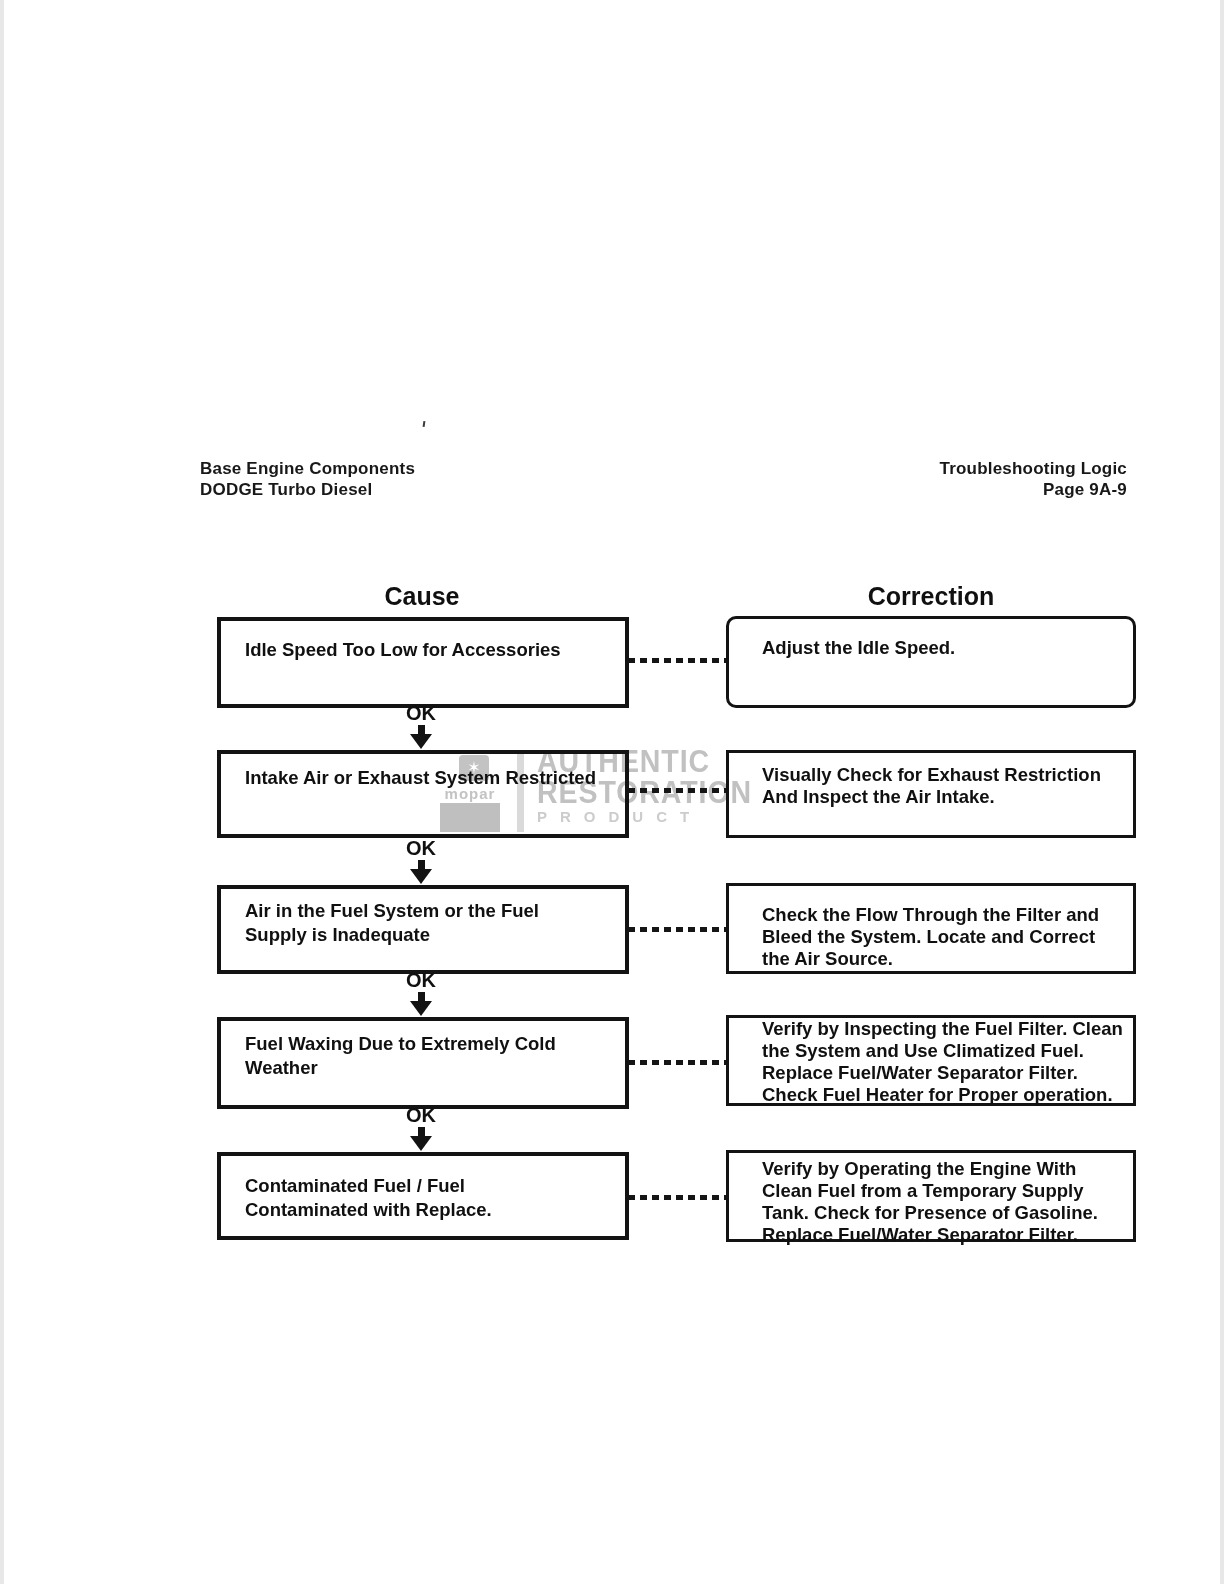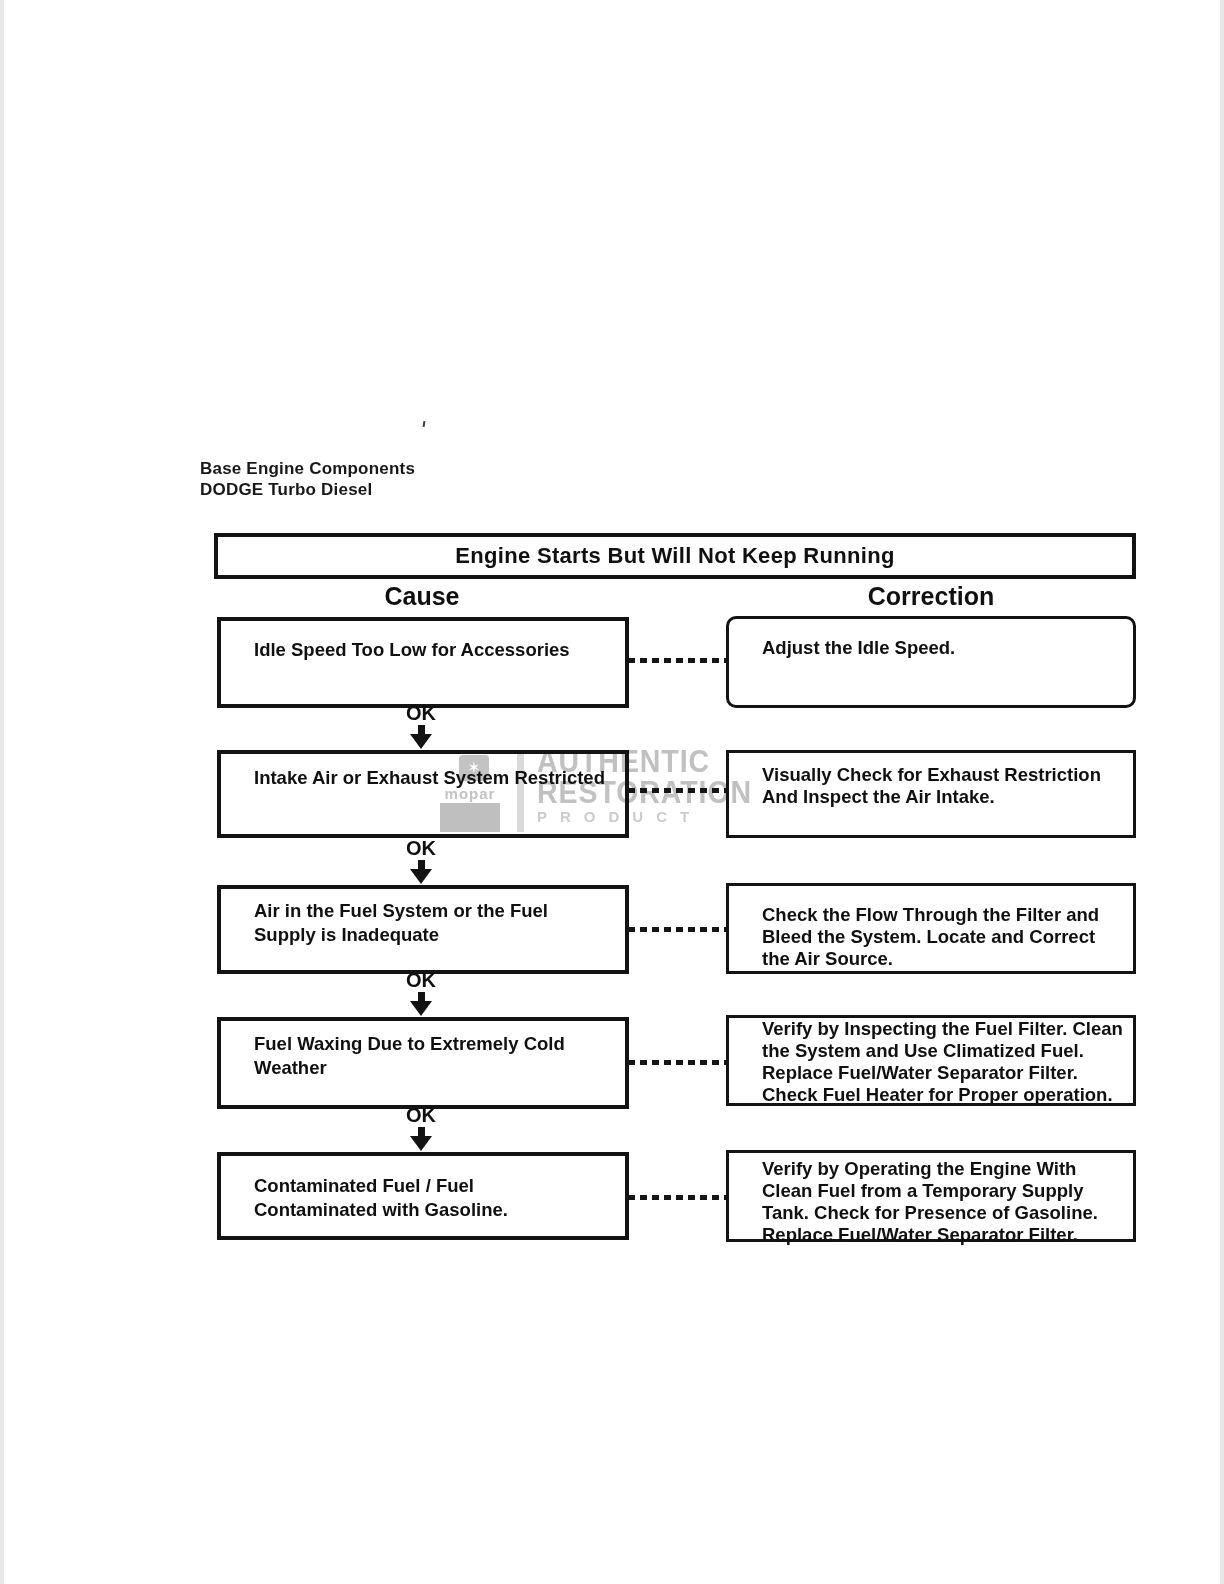--- a/index.html
+++ b/index.html
@@ -65,21 +65,21 @@
     font-size:25px;font-weight:bold;color:#101010;
   }
   .col-cause{left:213px;}
   .col-corr{left:722px;}
 
   .box{
     position:absolute;box-sizing:border-box;background:transparent;
     font-size:18.5px;font-weight:bold;color:#101010;
     white-space:pre-line;
   }
-  .cause{left:213px;width:412px;border:4px solid #131313;line-height:23.5px;padding-left:33px;padding-right:10px;}
+  .cause{left:213px;width:412px;border:4px solid #131313;line-height:23.5px;padding-left:24px;padding-right:10px;}
   .corr{left:722px;width:410px;border:3px solid #131313;line-height:22px;padding-left:33px;padding-right:8px;}
 
   .cause.r1{top:617px;height:91px;padding-top:17px;}
   .corr.r1 {top:616px;height:92px;padding-top:18px;border-radius:10px;}
   .cause.r2{top:750px;height:88px;padding-top:12px;}
   .corr.r2 {top:750px;height:88px;padding-top:11px;}
   .cause.r3{top:885px;height:89px;padding-top:10px;}
   .corr.r3 {top:883px;height:91px;padding-top:18px;}
   .cause.r4{top:1017px;height:92px;padding-top:11px;}
   .corr.r4 {top:1015px;height:91px;}
@@ -103,40 +103,41 @@
 <body>
 
 <div class="page">
 
   <div class="artifact-dot"></div>
 
   <div class="hdr-left">
     <div>Base Engine Components</div>
     <div>DODGE Turbo Diesel</div>
   </div>
+  <div class="hdr-right">
+    <div>Troubleshooting Logic</div>
+    <div>Page 9A-9</div>
+  </div>
 
   <div class="watermark">
     <div class="wm-emblem">
       <span>✶</span>
     </div>
     <div class="wm-mopar">mopar</div>
     <div class="wm-block"></div>
     <div class="wm-bar"></div>
     <div class="wm-words">
       <div class="wm-line1">AUTHENTIC</div>
       <div class="wm-line2">RESTORATION</div>
       <div class="wm-line3">PRODUCT</div>
     </div>
   </div>
 
   <div class="fc">
 
-    <div class="title-box">
-      <span class="title-text">Engine Starts But Will Not Keep Running</span>
-    </div>
 
     <div class="col-label col-cause">Cause</div>
     <div class="col-label col-corr">Correction</div>
 
     <div class="box cause r1">Idle Speed Too Low for Accessories</div>
     <div class="connector cn1"></div>
     <div class="box corr r1">Adjust the Idle Speed.</div>
 
     <div class="ok-group ok1">
       <div class="ok-text">OK</div>
@@ -184,21 +185,21 @@
 
     <div class="ok-group ok4">
       <div class="ok-text">OK</div>
       <div class="ok-arrow">
           <div class="ok-stem"></div>
           <div class="ok-head"></div>
         </div>
     </div>
 
     <div class="box cause r5">Contaminated Fuel / Fuel
-Contaminated with Gasoline.</div>
+Contaminated with Replace.</div>
     <div class="connector cn5"></div>
     <div class="box corr r5">Verify by Operating the Engine With
 Clean Fuel from a Temporary Supply
 Tank. Check for Presence of Gasoline.
 Replace Fuel/Water Separator Filter.</div>
 
   </div>
 </div>
 
 </body></html>

